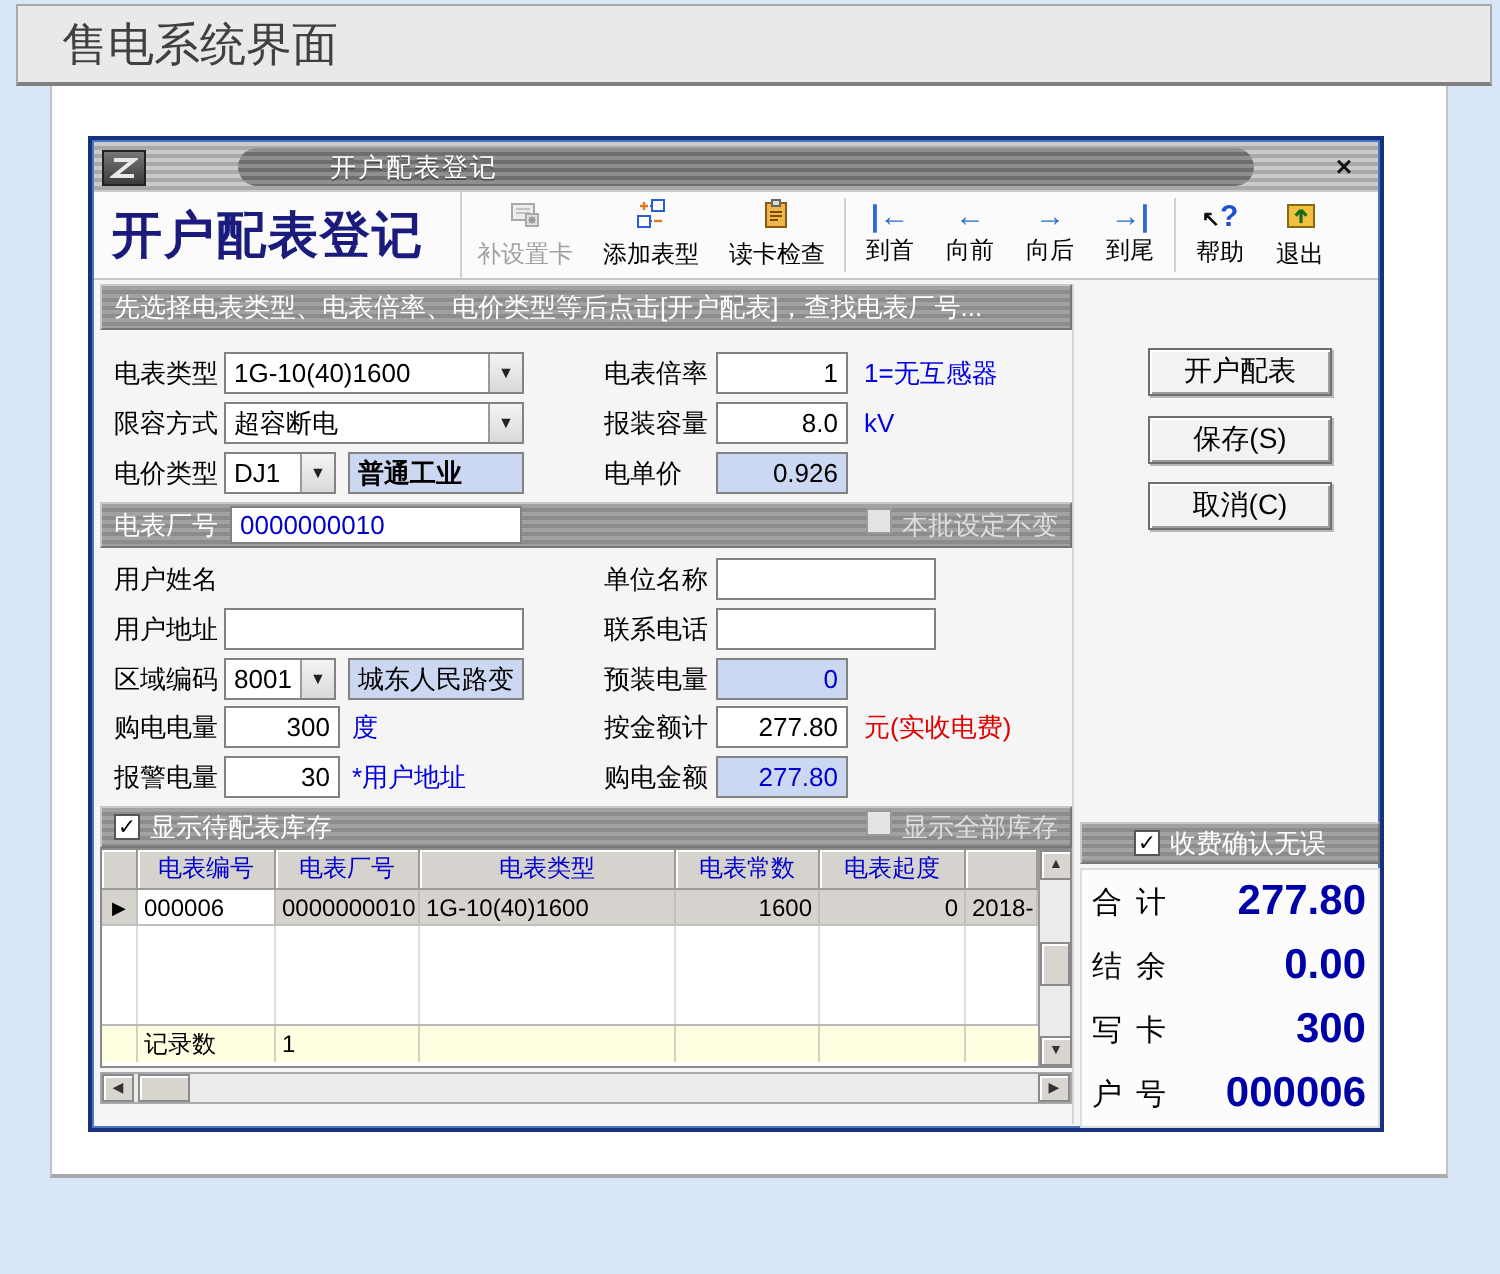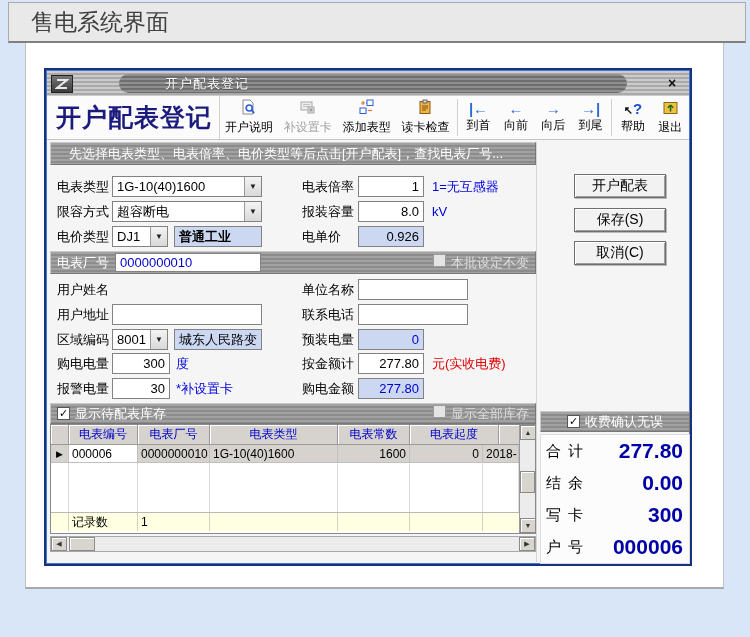--- a/index.html
+++ b/index.html
@@ -43,21 +43,21 @@
   .tb-btn.disabled { color:#a0a0a0; }
   .tb-sep { width:1px; background:#d0d0d0; margin:3px 2px; }
   .help-arrow { color:#111; font-size:11px; font-weight:bold; }
   .help-q { color:#1a4fd0; font-size:15px; font-weight:bold; }
 
   
   .stripe-bar { background:repeating-linear-gradient(180deg,#a2a2a2 0 2px,#8c8c8c 2px 4px);
     border:1px solid #777; border-top-color:#c9c9c9; border-left-color:#c9c9c9;
     color:#fff; font-size:13px; display:flex; align-items:center; }
 
-  .hint-bar { position:absolute; left:4px; top:72px; width:486px; height:23px; padding-left:18px; }
+  .hint-bar { position:absolute; left:4px; top:72px; width:486px; height:23px; padding-left:6px; }
   .side-hdr { position:absolute; left:494px; top:72px; width:150px; height:23px; justify-content:center; }
 
   
   .flabel { position:absolute; font-size:13px; color:#000; height:21px; line-height:21px; }
   .tin { position:absolute; height:21px; border:1px solid #828282; background:#fff; font-size:13px;
     font-family:"Liberation Sans", sans-serif; padding:0 4px; color:#000; }
   .tin.num { text-align:right; }
   .tin.blue { color:#0000cc; }
   .ro { background:#ccd8f2; }
   .combo { position:absolute; height:21px; border:1px solid #828282; background:#fff; display:flex; }
@@ -131,30 +131,20 @@
         </svg>
     </span>
     <span class="title-pill">
       <span class="ttl">开户配表登记</span>
     </span>
     <span class="close-x">×</span>
   </div>
 
   <div class="toolbar">
     <div class="tb-heading">开户配表登记</div>
-    <div class="tb-btn">
-      <span>
-        <svg width="17" height="16" viewBox="0 0 17 16">
-            <path d="M3 1h7l3 3v11H3z" fill="#fff" stroke="#8a8a8a"></path>
-            <circle cx="9.2" cy="9" r="3" fill="none" stroke="#2b5cd9" stroke-width="1.6"></circle>
-            <line x1="11.4" y1="11.2" x2="14.2" y2="14" stroke="#2b5cd9" stroke-width="1.8"></line>
-          </svg>
-      </span>
-      <span>开户说明</span>
-    </div>
     <div class="tb-btn disabled">
       <span>
         <svg width="17" height="16" viewBox="0 0 17 16">
             <rect x="2" y="3" width="11" height="8" fill="#ededed" stroke="#a8a8a8"></rect>
             <path d="M4 5.5h7M4 7.5h7" stroke="#c2c2c2"></path>
             <rect x="9" y="8" width="6" height="6" fill="#e2e2e2" stroke="#a8a8a8"></rect>
             <path d="M12 9.2v3.6M10.2 11h3.6M10.6 9.6l2.8 2.8M13.4 9.6l-2.8 2.8" stroke="#9a9a9a" stroke-width=".9"></path>
           </svg>
       </span>
       <span>补设置卡</span>
@@ -277,21 +267,21 @@
 
   <div class="flabel" style="left:11px; top:283px;">购电电量</div>
   <input class="tin num" style="left: 66px; top: 283px; width: 58px;" value="300">
   <div class="note-blue" style="left:130px; top:283px;">度</div>
   <div class="flabel" style="left:256px; top:283px;">按金额计</div>
   <input class="tin num" style="left: 312px; top: 283px; width: 66px;" value="277.80">
   <div class="note-red" style="left:386px; top:283px;">元(实收电费)</div>
 
   <div class="flabel" style="left:11px; top:308px;">报警电量</div>
   <input class="tin num" style="left: 66px; top: 308px; width: 58px;" value="30">
-  <div class="note-blue" style="left:130px; top:308px;">*补设置卡</div>
+  <div class="note-blue" style="left:130px; top:308px;">*用户地址</div>
   <div class="flabel" style="left:256px; top:308px;">购电金额</div>
   <input class="tin ro num blue" style="left: 312px; top: 308px; width: 66px;" readonly="" value="277.80">
 
   <div class="stripe-bar stock-bar">
     <span class="cbx">
         <span>✓</span>
       </span>
     <span class="cb-label">显示待配表库存</span>
     <span style="margin-left:auto; margin-right:6px; display:flex; ">
       <span class="cbx dis"></span>
@@ -299,21 +289,21 @@
     </span>
   </div>
 
   <div class="grid">
     <div class="g-head">
       <div class="g-hc" style="width:18px;"></div>
       <div class="g-hc" style="width:69px;">电表编号</div>
       <div class="g-hc" style="width:72px;">电表厂号</div>
       <div class="g-hc" style="width:128px;">电表类型</div>
       <div class="g-hc" style="width:72px;">电表常数</div>
-      <div class="g-hc" style="width:89px;">电表起度</div>
+      <div class="g-hc" style="width:73px;">电表起度</div>
       <div class="g-hc" style="width:36px;"></div>
     </div>
     <div class="g-row">
       <div class="g-c" style="width:18px; justify-content:center; background:#d6d3ce; font-size:9px;">▶</div>
       <div class="g-c" style="width:69px; background:#fff;">000006</div>
       <div class="g-c" style="width:72px;">0000000010</div>
       <div class="g-c" style="width:128px;">1G-10(40)1600</div>
       <div class="g-c r" style="width:72px;">1600</div>
       <div class="g-c r" style="width:73px;">0</div>
       <div class="g-c" style="width:36px;">2018-</div>

